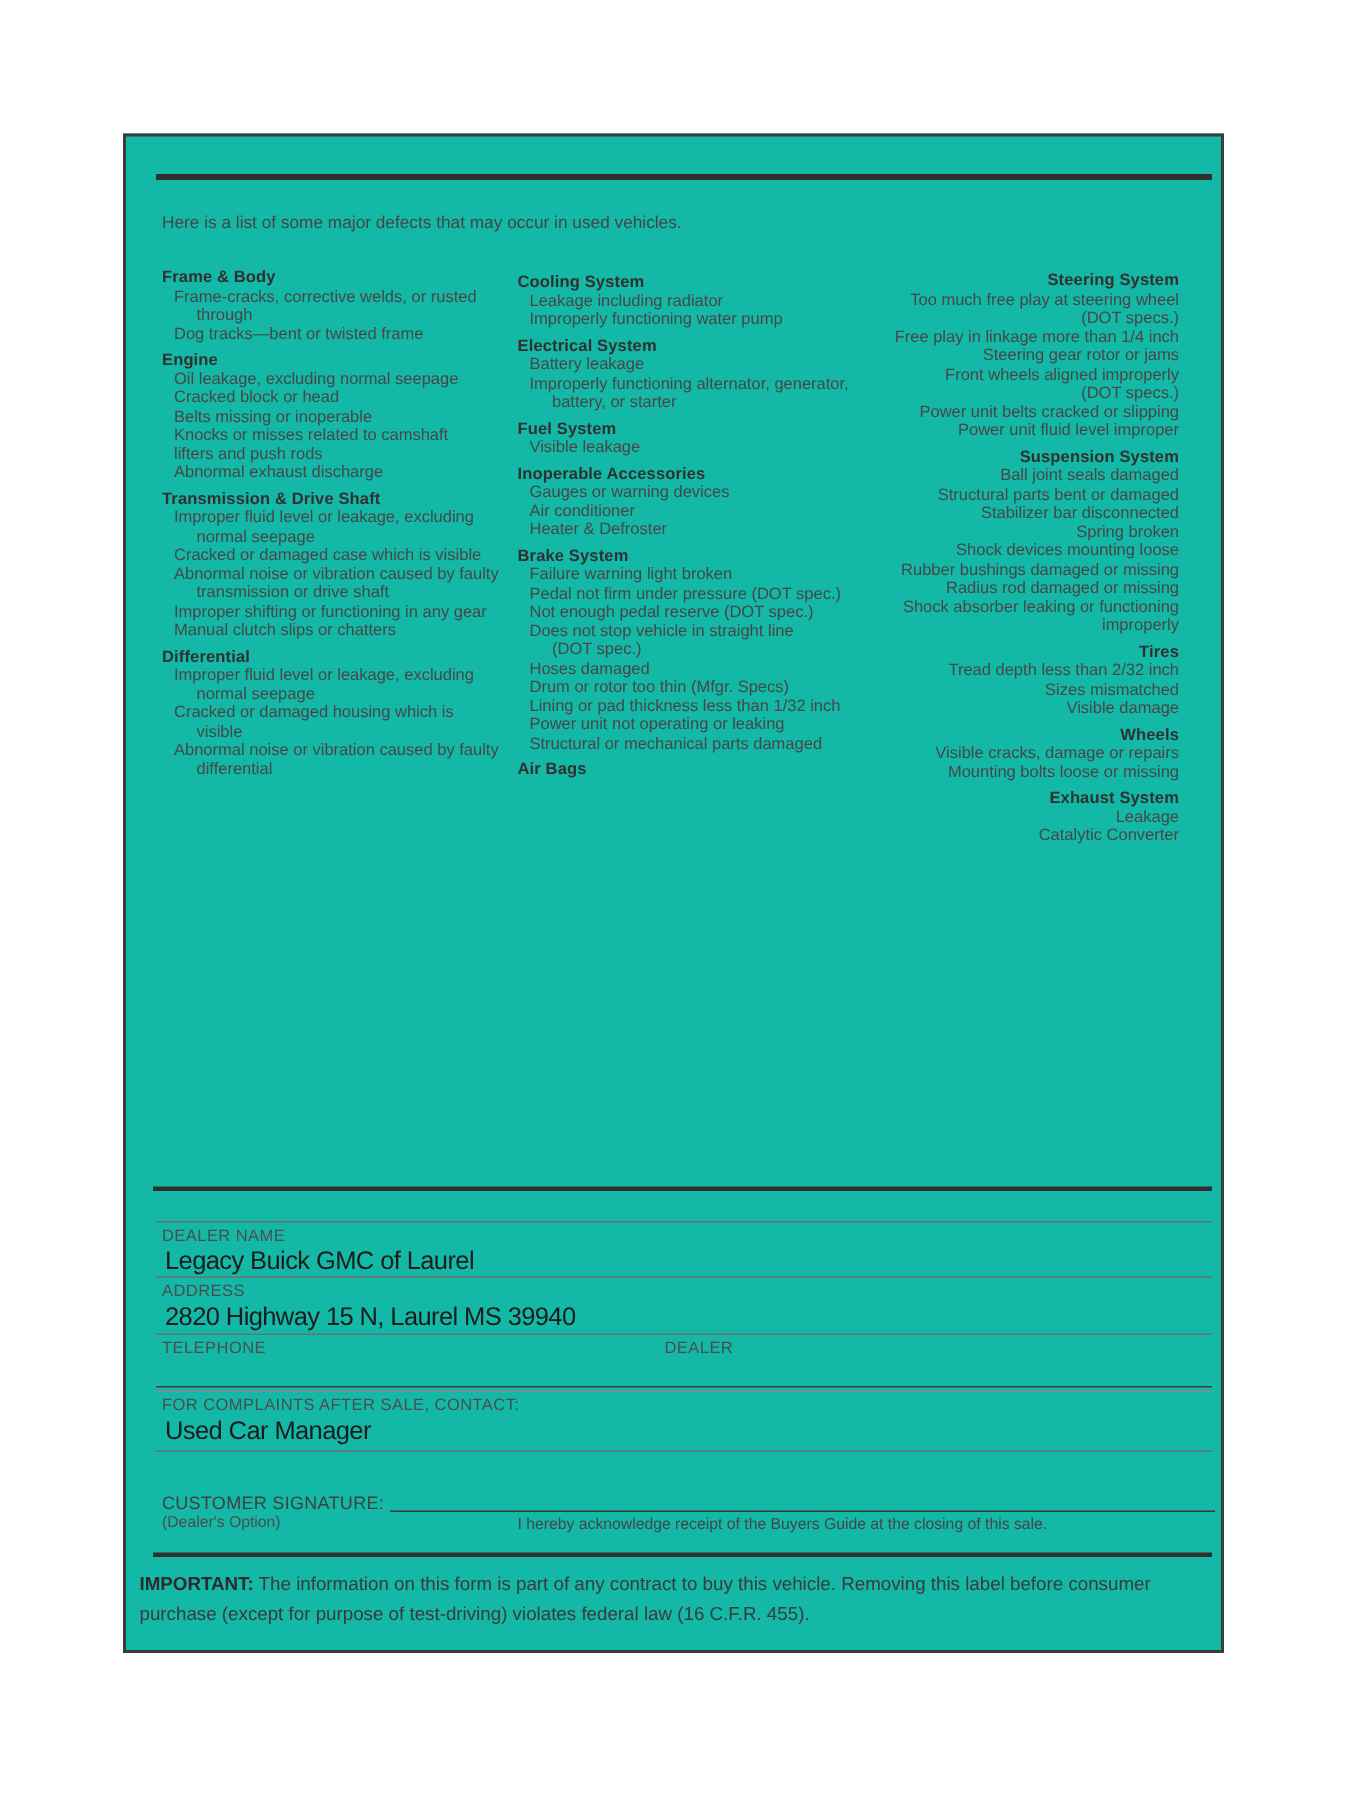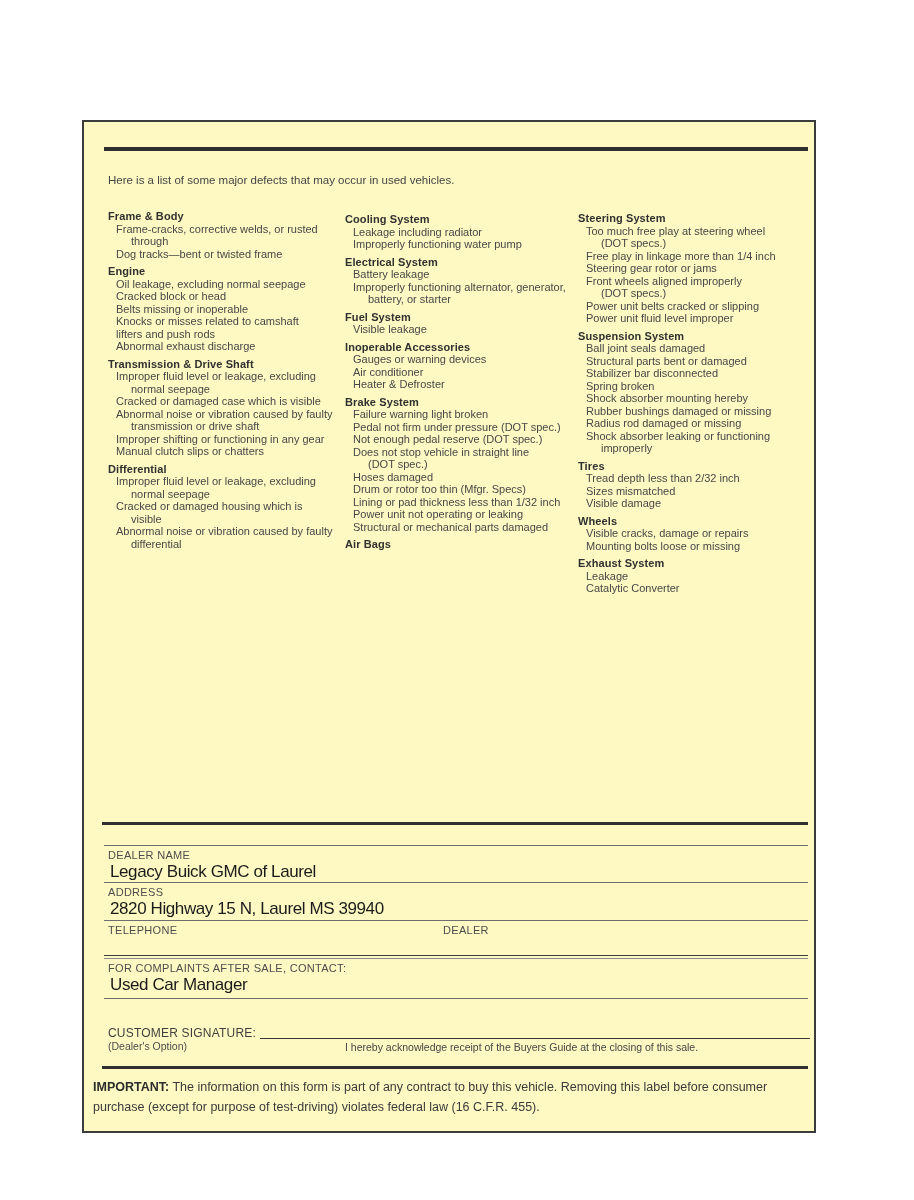--- a/index.html
+++ b/index.html
@@ -12,22 +12,21 @@
     background: #ffffff;
     overflow: hidden;
   }
   .page {
     position: absolute;
     left: 82px;
     top: 89px;
     width: 734px;
     height: 1013px;
     border: 2px solid #3c3c3c;
-    background: #fef9c3;
-    margin-top: 31px;
+    background: #14b8a6;
   }
   .page * { position: absolute; }
 
   .rule { background: #2f2f2f; }
   .rule-top    { left: 20px;  top: 25px;  width: 704px; height: 4px; }
   .rule-mid    { left: 18px;  top: 700px; width: 706px; height: 3px; }
   .rule-bottom { left: 18px;  top: 944px; width: 706px; height: 3px; }
 
   .thin-line { height: 1px; background: #6e6e6e; }
   .fline1 { left: 20px; top: 723px; width: 704px; }
@@ -46,21 +45,21 @@
   }
 
   .defect-col {
     top: 88px;
     font-size: 11px;
     line-height: 12.5px;
     color: #474747;
   }
   .col1 { left: 24px;  width: 237px; }
   .col2 { left: 261px; top: 91px; width: 233px; }
-  .col3 { left: 494px; top: 90px; width: 226px; }
+  .col3 { left: 476px; top: 90px; width: 226px; text-align: right; }
   .defect-col div { position: static; }
   .r-h { font-weight: bold; color: #303030; margin-top: 5px; letter-spacing: 0.1px; }
   .defect-col > .r-h:first-child { margin-top: 0; }
   .r-i { padding-left: 8px; }
   .r-c { padding-left: 23px; }
 
   .field-label {
     font-size: 11px;
     color: #4d4d4d;
     letter-spacing: 0.3px;
@@ -175,21 +174,21 @@
         <div class="r-i">Steering gear rotor or jams</div>
         <div class="r-i">Front wheels aligned improperly</div>
         <div class="r-c">(DOT specs.)</div>
         <div class="r-i">Power unit belts cracked or slipping</div>
         <div class="r-i">Power unit fluid level improper</div>
         <div class="r-h">Suspension System</div>
         <div class="r-i">Ball joint seals damaged</div>
         <div class="r-i">Structural parts bent or damaged</div>
         <div class="r-i">Stabilizer bar disconnected</div>
         <div class="r-i">Spring broken</div>
-        <div class="r-i">Shock absorber mounting hereby</div>
+        <div class="r-i">Shock devices mounting loose</div>
         <div class="r-i">Rubber bushings damaged or missing</div>
         <div class="r-i">Radius rod damaged or missing</div>
         <div class="r-i">Shock absorber leaking or functioning</div>
         <div class="r-c">improperly</div>
         <div class="r-h">Tires</div>
         <div class="r-i">Tread depth less than 2/32 inch</div>
         <div class="r-i">Sizes mismatched</div>
         <div class="r-i">Visible damage</div>
         <div class="r-h">Wheels</div>
         <div class="r-i">Visible cracks, damage or repairs</div>

